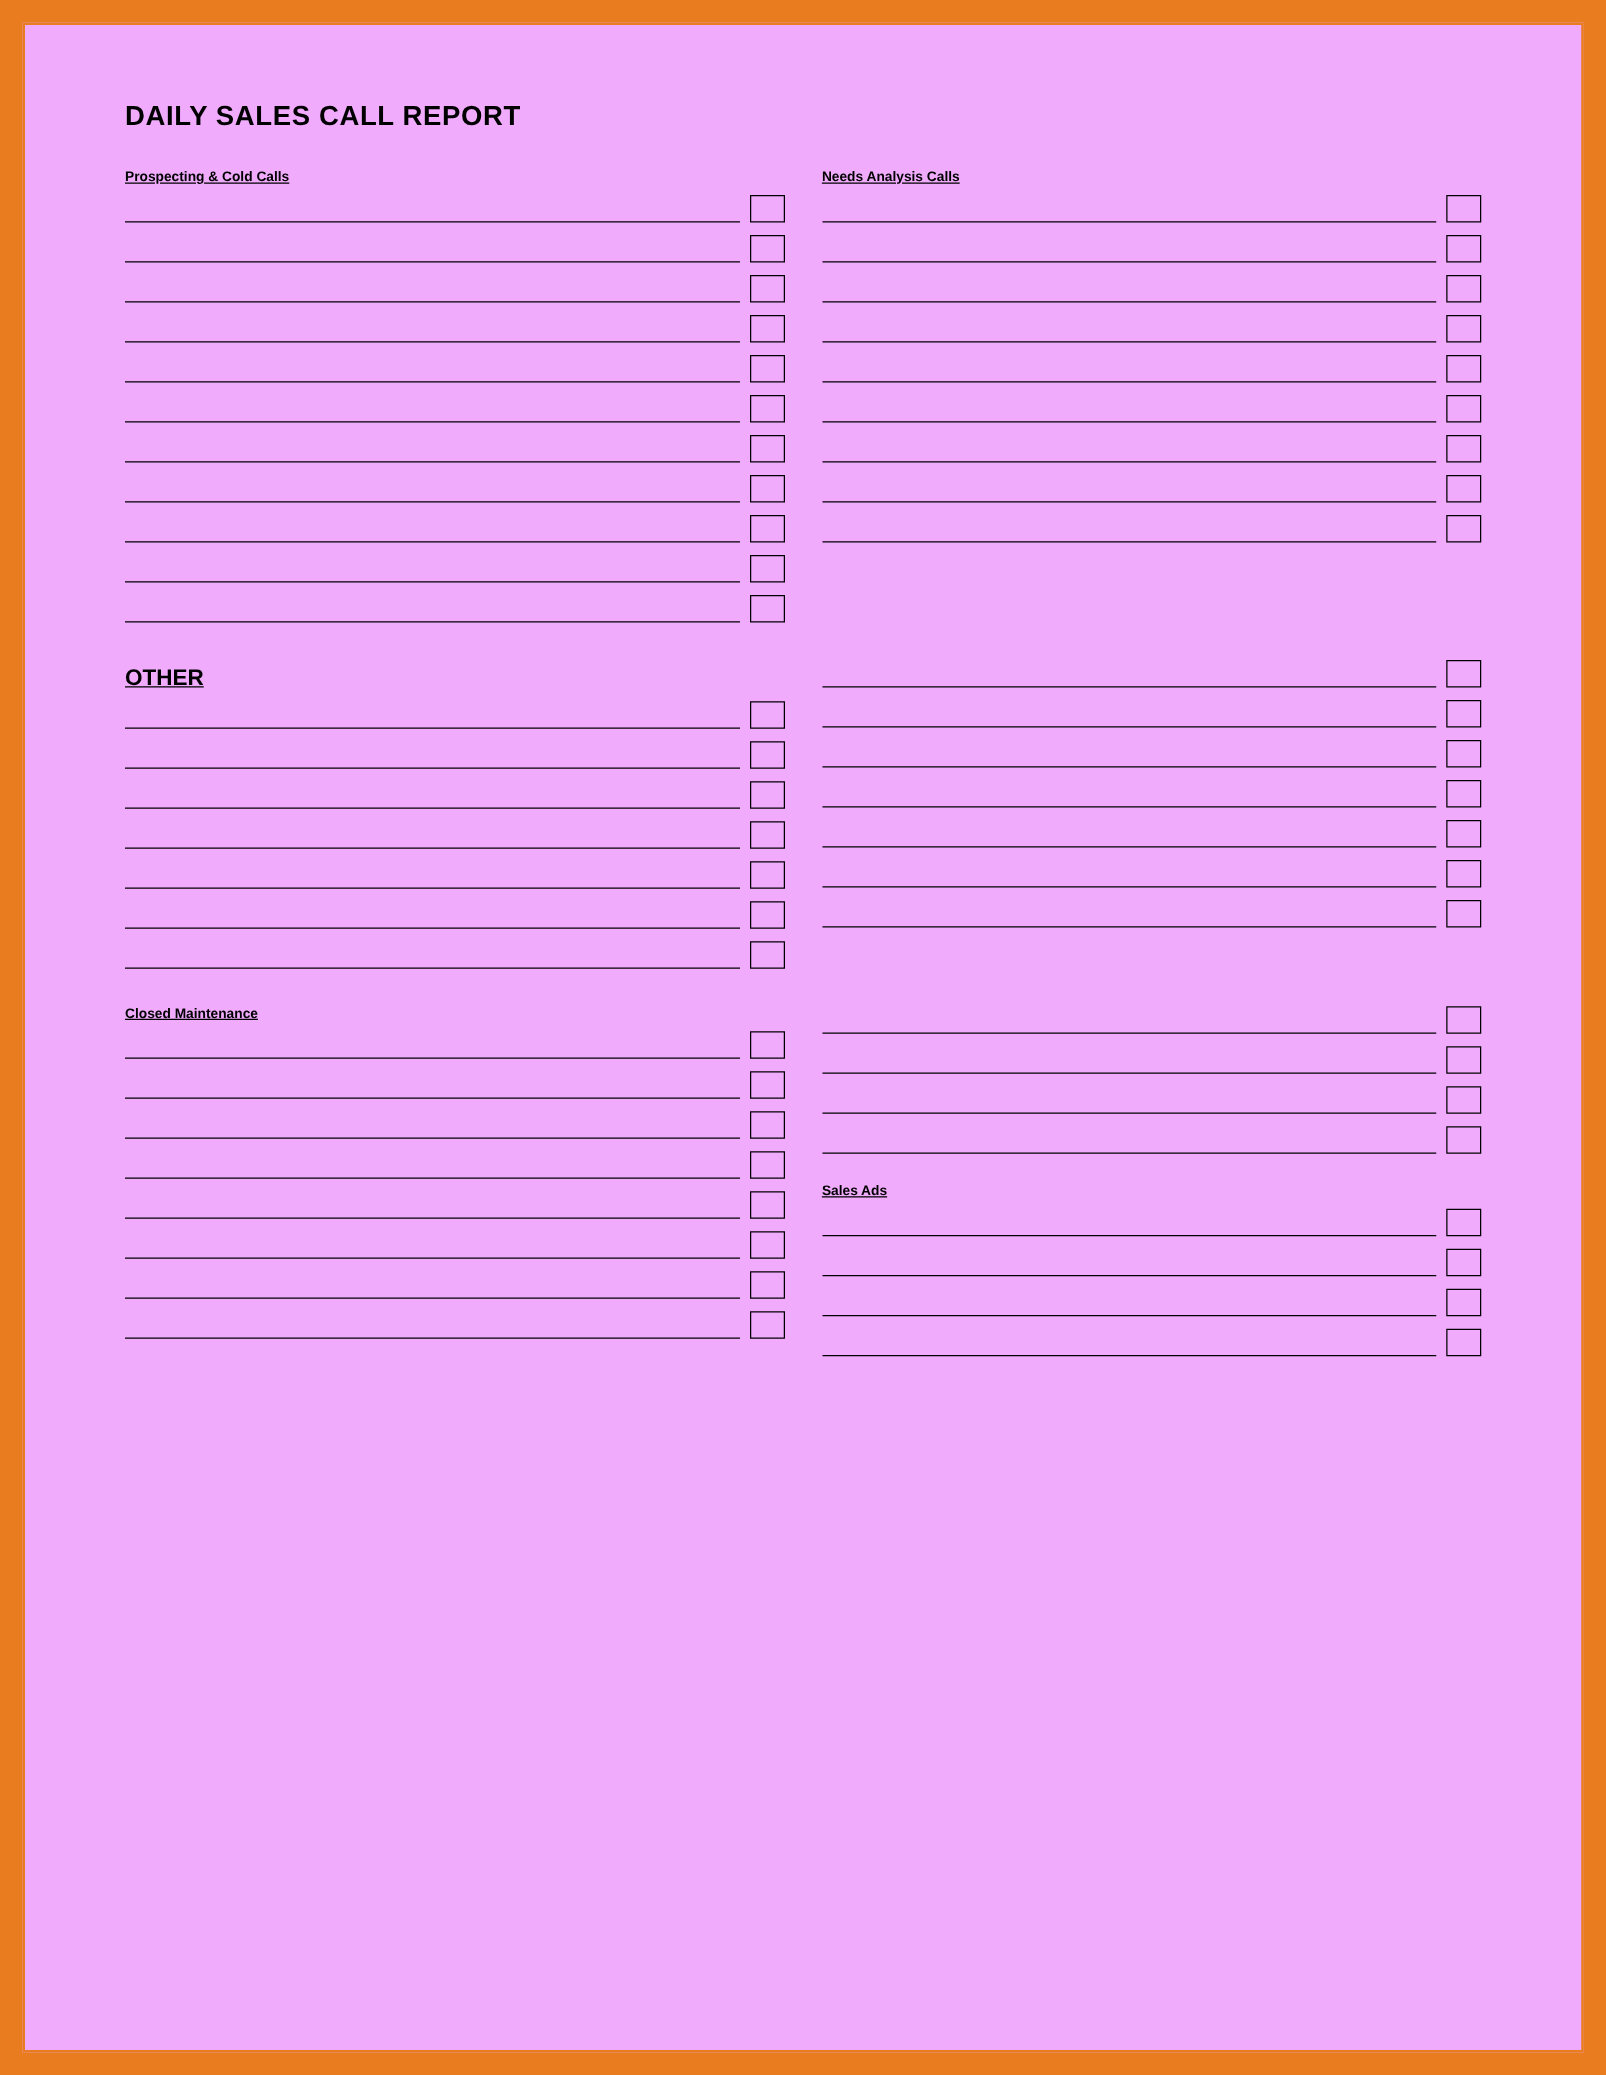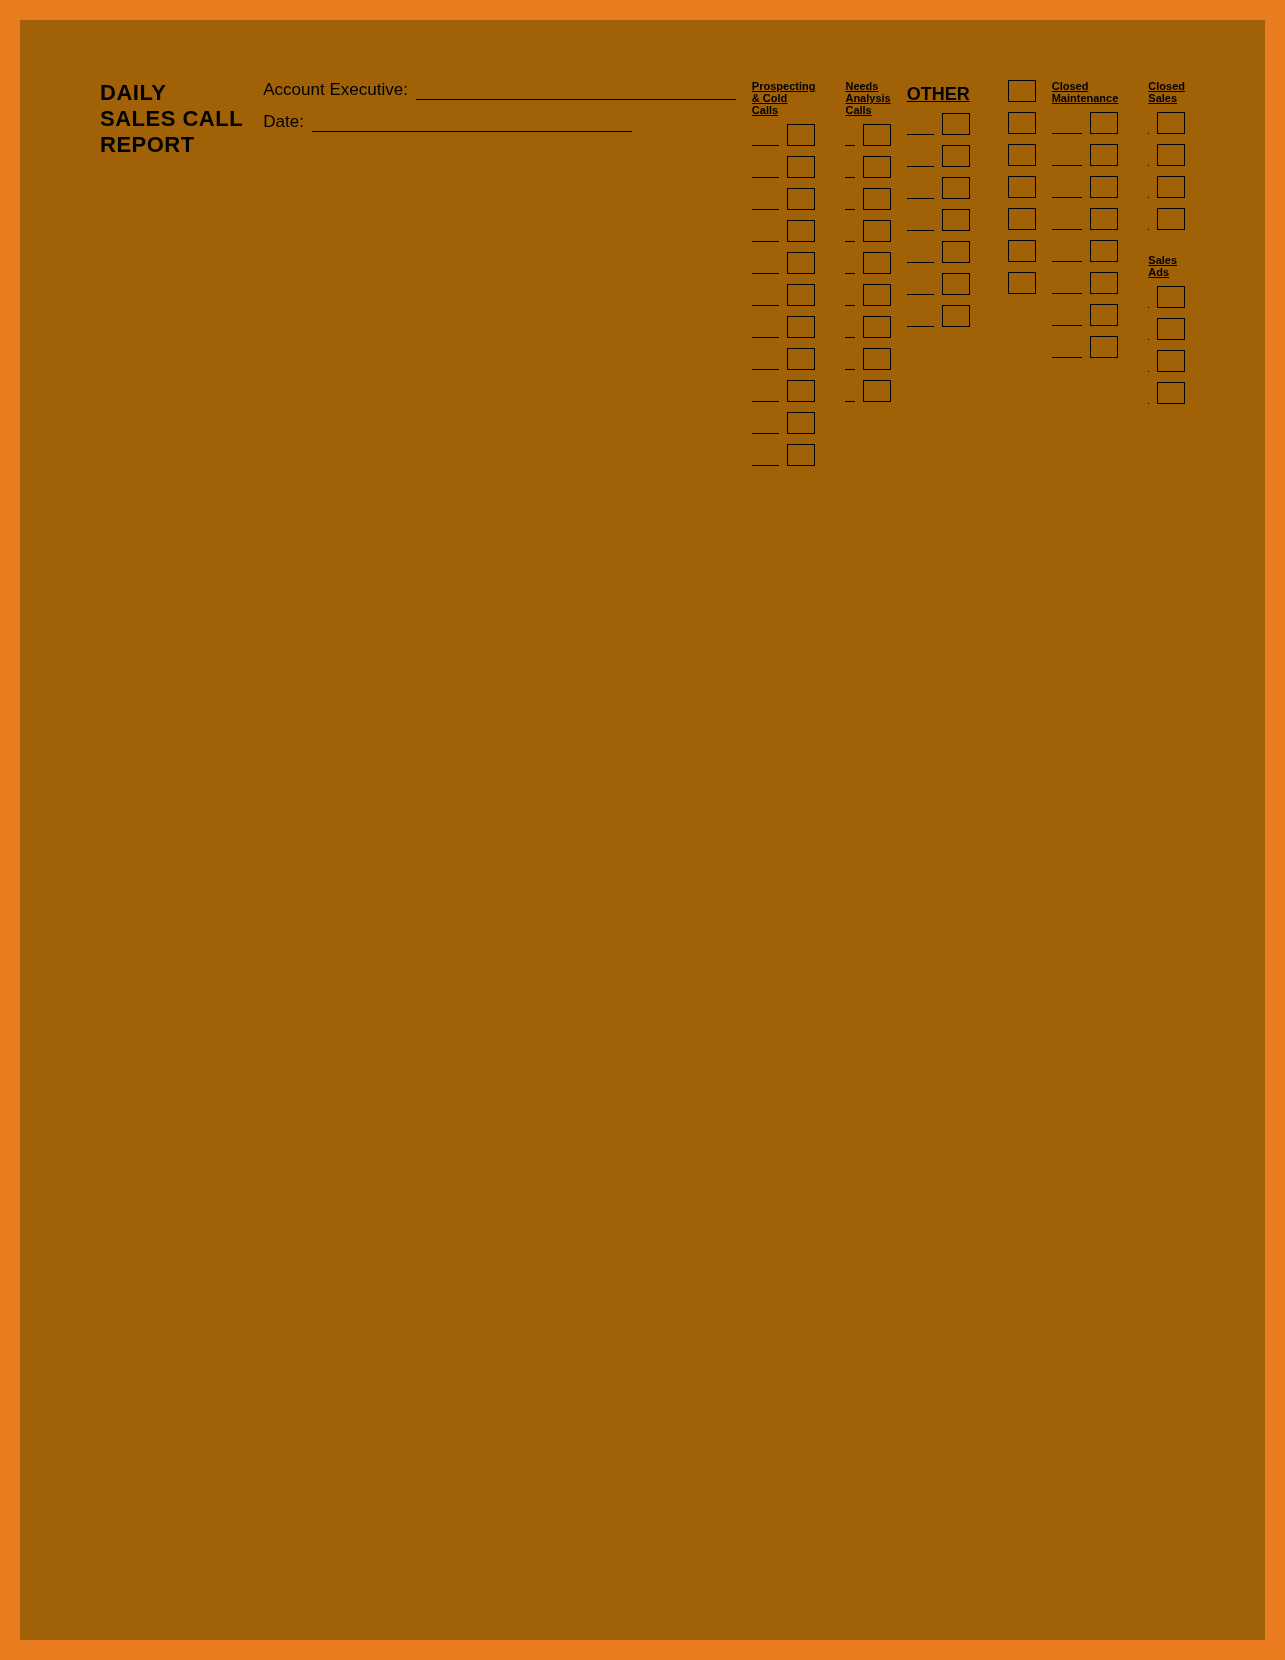--- a/index.html
+++ b/index.html
@@ -23,25 +23,26 @@
       background: #e87c1e;
       padding: 18px;
       display: flex;
       justify-content: center;
       align-items: center;
     }
 
     .page-inner {
       width: 100%;
       height: 100%;
-      background: #a16207;
+      background: #f0abfc;
       border: 2px solid #e87c1e;
       padding: 60px 80px 60px 80px;
       display: flex;
-      gap: 16px;
+      flex-direction: column;
+      gap: 0;
     }
 
     .report-title {
       font-size: 22px;
       font-weight: bold;
       margin-bottom: 30px;
       letter-spacing: 0.5px;
     }
 
     .header-fields {
@@ -117,93 +118,151 @@
     }
   </style>
 </head>
 <body>
 
 <div class="page-outer">
   <div class="page-inner">
 
     <div class="report-title">DAILY SALES CALL REPORT</div>
 
-    <div class="header-fields">
-      <div class="header-field">
-        <span class="header-field-label">Account Executive:</span>
-        <div class="header-field-line"></div>
-      </div>
-      <div class="header-field">
-        <span class="header-field-label">Date:</span>
-        <div class="header-field-line"></div>
+
+    <div class="two-col-row">
+
+      <div class="section-col">
+        <div class="section-title">Prospecting &amp; Cold Calls</div>
+
+        <div class="row-item">
+            <div class="row-line"></div>
+            <div class="row-box"></div>
+          </div>
+        <div class="row-item">
+            <div class="row-line"></div>
+            <div class="row-box"></div>
+          </div>
+        <div class="row-item">
+            <div class="row-line"></div>
+            <div class="row-box"></div>
+          </div>
+        <div class="row-item">
+            <div class="row-line"></div>
+            <div class="row-box"></div>
+          </div>
+        <div class="row-item">
+            <div class="row-line"></div>
+            <div class="row-box"></div>
+          </div>
+        <div class="row-item">
+            <div class="row-line"></div>
+            <div class="row-box"></div>
+          </div>
+        <div class="row-item">
+            <div class="row-line"></div>
+            <div class="row-box"></div>
+          </div>
+        <div class="row-item">
+            <div class="row-line"></div>
+            <div class="row-box"></div>
+          </div>
+        <div class="row-item">
+            <div class="row-line"></div>
+            <div class="row-box"></div>
+          </div>
+        <div class="row-item">
+            <div class="row-line"></div>
+            <div class="row-box"></div>
+          </div>
+        <div class="row-item">
+            <div class="row-line"></div>
+            <div class="row-box"></div>
+          </div>
+      </div>
+
+      <div class="section-col">
+        <div class="section-title">Needs Analysis Calls</div>
+
+        <div class="row-item">
+            <div class="row-line"></div>
+            <div class="row-box"></div>
+          </div>
+        <div class="row-item">
+            <div class="row-line"></div>
+            <div class="row-box"></div>
+          </div>
+        <div class="row-item">
+            <div class="row-line"></div>
+            <div class="row-box"></div>
+          </div>
+        <div class="row-item">
+            <div class="row-line"></div>
+            <div class="row-box"></div>
+          </div>
+        <div class="row-item">
+            <div class="row-line"></div>
+            <div class="row-box"></div>
+          </div>
+        <div class="row-item">
+            <div class="row-line"></div>
+            <div class="row-box"></div>
+          </div>
+        <div class="row-item">
+            <div class="row-line"></div>
+            <div class="row-box"></div>
+          </div>
+        <div class="row-item">
+            <div class="row-line"></div>
+            <div class="row-box"></div>
+          </div>
+        <div class="row-item">
+            <div class="row-line"></div>
+            <div class="row-box"></div>
+          </div>
       </div>
     </div>
 
     <div class="two-col-row">
 
       <div class="section-col">
-        <div class="section-title">Prospecting &amp; Cold Calls</div>
-
-        <div class="row-item">
-            <div class="row-line"></div>
-            <div class="row-box"></div>
-          </div>
-        <div class="row-item">
-            <div class="row-line"></div>
-            <div class="row-box"></div>
-          </div>
-        <div class="row-item">
-            <div class="row-line"></div>
-            <div class="row-box"></div>
-          </div>
-        <div class="row-item">
-            <div class="row-line"></div>
-            <div class="row-box"></div>
-          </div>
-        <div class="row-item">
-            <div class="row-line"></div>
-            <div class="row-box"></div>
-          </div>
-        <div class="row-item">
-            <div class="row-line"></div>
-            <div class="row-box"></div>
-          </div>
-        <div class="row-item">
-            <div class="row-line"></div>
-            <div class="row-box"></div>
-          </div>
-        <div class="row-item">
-            <div class="row-line"></div>
-            <div class="row-box"></div>
-          </div>
-        <div class="row-item">
-            <div class="row-line"></div>
-            <div class="row-box"></div>
-          </div>
-        <div class="row-item">
-            <div class="row-line"></div>
-            <div class="row-box"></div>
-          </div>
-        <div class="row-item">
-            <div class="row-line"></div>
-            <div class="row-box"></div>
-          </div>
-      </div>
-
-      <div class="section-col">
-        <div class="section-title">Needs Analysis Calls</div>
-
-        <div class="row-item">
-            <div class="row-line"></div>
-            <div class="row-box"></div>
-          </div>
-        <div class="row-item">
-            <div class="row-line"></div>
-            <div class="row-box"></div>
-          </div>
+        <div class="other-title">OTHER</div>
+
+        <div class="row-item">
+            <div class="row-line"></div>
+            <div class="row-box"></div>
+          </div>
+        <div class="row-item">
+            <div class="row-line"></div>
+            <div class="row-box"></div>
+          </div>
+        <div class="row-item">
+            <div class="row-line"></div>
+            <div class="row-box"></div>
+          </div>
+        <div class="row-item">
+            <div class="row-line"></div>
+            <div class="row-box"></div>
+          </div>
+        <div class="row-item">
+            <div class="row-line"></div>
+            <div class="row-box"></div>
+          </div>
+        <div class="row-item">
+            <div class="row-line"></div>
+            <div class="row-box"></div>
+          </div>
+        <div class="row-item">
+            <div class="row-line"></div>
+            <div class="row-box"></div>
+          </div>
+      </div>
+
+      <div class="section-col">
+
         <div class="row-item">
             <div class="row-line"></div>
             <div class="row-box"></div>
           </div>
         <div class="row-item">
             <div class="row-line"></div>
             <div class="row-box"></div>
           </div>
         <div class="row-item">
             <div class="row-line"></div>
@@ -224,88 +283,20 @@
         <div class="row-item">
             <div class="row-line"></div>
             <div class="row-box"></div>
           </div>
       </div>
     </div>
 
     <div class="two-col-row">
 
       <div class="section-col">
-        <div class="other-title">OTHER</div>
-
-        <div class="row-item">
-            <div class="row-line"></div>
-            <div class="row-box"></div>
-          </div>
-        <div class="row-item">
-            <div class="row-line"></div>
-            <div class="row-box"></div>
-          </div>
-        <div class="row-item">
-            <div class="row-line"></div>
-            <div class="row-box"></div>
-          </div>
-        <div class="row-item">
-            <div class="row-line"></div>
-            <div class="row-box"></div>
-          </div>
-        <div class="row-item">
-            <div class="row-line"></div>
-            <div class="row-box"></div>
-          </div>
-        <div class="row-item">
-            <div class="row-line"></div>
-            <div class="row-box"></div>
-          </div>
-        <div class="row-item">
-            <div class="row-line"></div>
-            <div class="row-box"></div>
-          </div>
-      </div>
-
-      <div class="section-col">
-
-        <div class="row-item">
-            <div class="row-line"></div>
-            <div class="row-box"></div>
-          </div>
-        <div class="row-item">
-            <div class="row-line"></div>
-            <div class="row-box"></div>
-          </div>
-        <div class="row-item">
-            <div class="row-line"></div>
-            <div class="row-box"></div>
-          </div>
-        <div class="row-item">
-            <div class="row-line"></div>
-            <div class="row-box"></div>
-          </div>
-        <div class="row-item">
-            <div class="row-line"></div>
-            <div class="row-box"></div>
-          </div>
-        <div class="row-item">
-            <div class="row-line"></div>
-            <div class="row-box"></div>
-          </div>
-        <div class="row-item">
-            <div class="row-line"></div>
-            <div class="row-box"></div>
-          </div>
-      </div>
-    </div>
-
-    <div class="two-col-row">
-
-      <div class="section-col">
         <div class="section-title">Closed Maintenance</div>
 
         <div class="row-item">
             <div class="row-line"></div>
             <div class="row-box"></div>
           </div>
         <div class="row-item">
             <div class="row-line"></div>
             <div class="row-box"></div>
           </div>
@@ -329,21 +320,20 @@
             <div class="row-line"></div>
             <div class="row-box"></div>
           </div>
         <div class="row-item">
             <div class="row-line"></div>
             <div class="row-box"></div>
           </div>
       </div>
 
       <div class="section-col">
-        <div class="section-title">Closed Sales</div>
 
         <div class="row-item">
             <div class="row-line"></div>
             <div class="row-box"></div>
           </div>
         <div class="row-item">
             <div class="row-line"></div>
             <div class="row-box"></div>
           </div>
         <div class="row-item">

